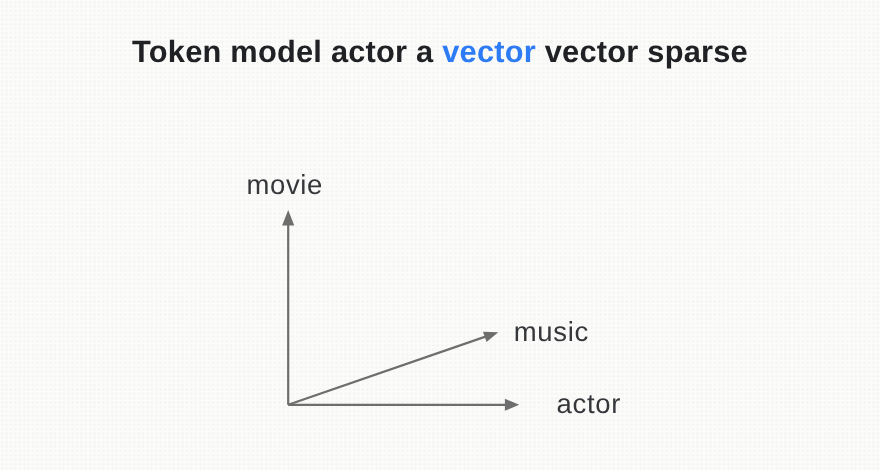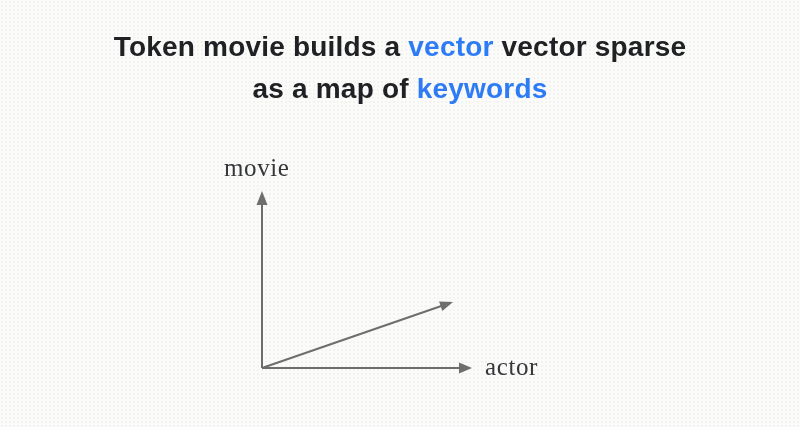--- a/index.html
+++ b/index.html
@@ -41,34 +41,32 @@
     top: 0;
     left: 0;
   }
   .axis-label {
     position: absolute;
     font-size: 25px;
     font-weight: 400;
     color: #35373a;
     letter-spacing: 0.6px;
     white-space: nowrap;
-    font-family: Liberation Serif, serif;
   }
   #label-movie { left: 224px; top: 154px; }
   #label-music { left: 467px; top: 288px; }
-  #label-actor { left: 485px; top: 353px; }
+  #label-actor { left: 506px; top: 353px; }
 </style>
 </head>
 <body>
 
 <div id="stage">
 
   <div class="headline">
-    <div><span>Token movie builds a </span><span class="accent">vector</span><span> vector sparse</span></div>
-    <div><span>as a map of </span><span class="accent">keywords</span></div>
+    <div><span>Token model actor a </span><span class="accent">vector</span><span> vector sparse</span></div>
   </div>
 
   <svg class="diagram-svg" width="800" height="427" viewBox="0 0 800 427" aria-hidden="true">
 
     <g>
       <line x1="262" y1="368" x2="262" y2="204" stroke="#6e6e6e" stroke-width="2"></line>
       <polygon points="262,191 256.5,205 267.5,205" fill="#6e6e6e"></polygon>
     </g>
 
     <g>
@@ -76,15 +74,16 @@
       <polygon points="472,368 459,362.5 459,373.5" fill="#6e6e6e"></polygon>
     </g>
 
     <g>
       <line x1="262" y1="368" x2="442" y2="305.8" stroke="#6e6e6e" stroke-width="2"></line>
       <polygon points="453,302 442.3,310.9 439.1,301.5" fill="#6e6e6e"></polygon>
     </g>
   </svg>
 
   <div class="axis-label" id="label-movie">movie</div>
+  <div class="axis-label" id="label-music">music</div>
   <div class="axis-label" id="label-actor">actor</div>
 
 </div>
 
 </body></html>

